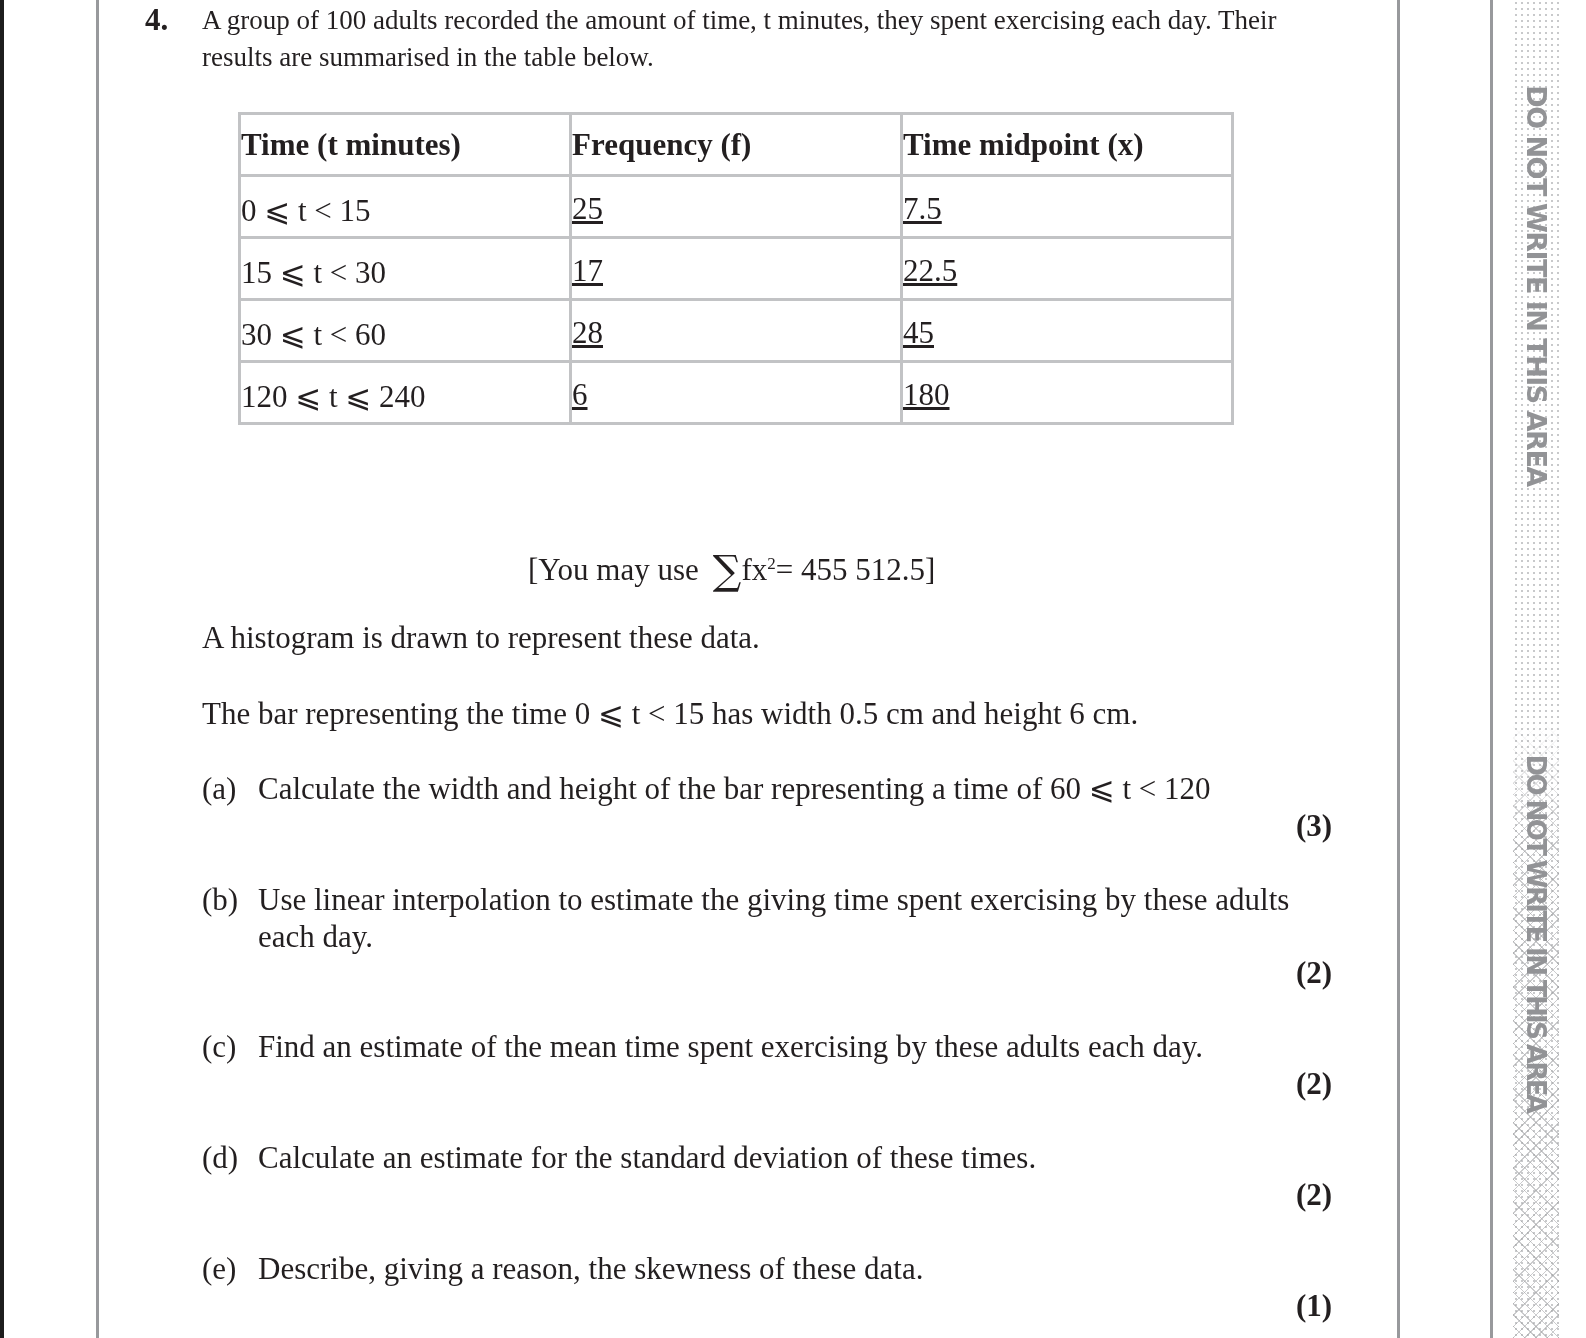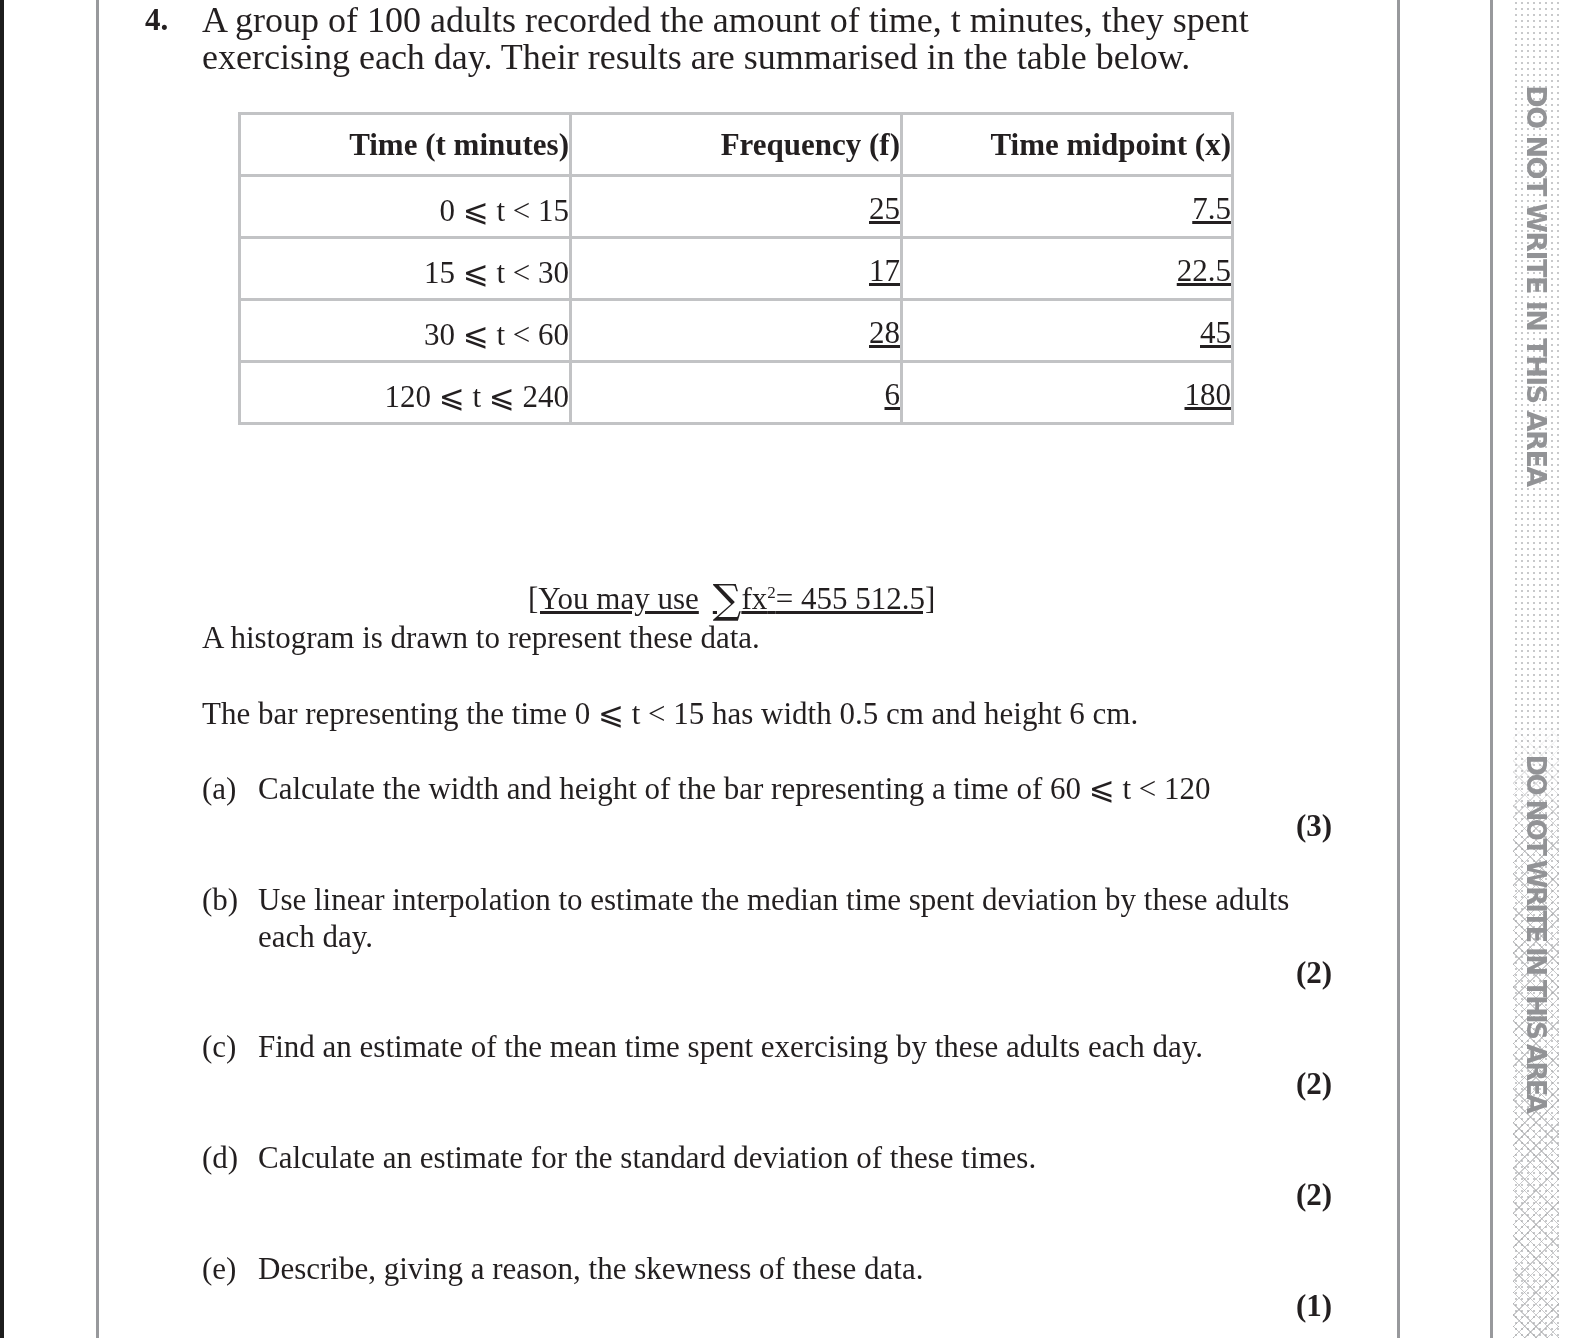--- a/index.html
+++ b/index.html
@@ -32,35 +32,35 @@
     position: absolute; left: 1536px; transform: translateX(-50%) rotate(90deg);
     transform-origin: center center;
     white-space: nowrap;
     font-family: "DejaVu Sans", sans-serif; font-weight: bold;
     font-size: 27px; letter-spacing: -1.5px; color: #929396;
   }
   .margin-text.t1 { top: 270px; }
   .margin-text.t2 { top: 918px; letter-spacing: -2.6px; font-size: 26px; }
 
   .q-num { position: absolute; left: 145px; top: 2px; font-size: 31px; font-weight: bold; }
-  .stem { position: absolute; left: 202px; top: 2px; width: 1140px; font-size: 36px; line-height: 37px; }
+  .stem { position: absolute; left: 202px; top: 2px; width: 1140px; font-size: 27px; line-height: 37px; }
 
   table.data {
     position: absolute; left: 238px; top: 112px;
     border-collapse: collapse; font-size: 31px;
   }
   table.data td, table.data th {
     border: 3px solid #c2c3c5; width: 328px; height: 57px;
-    text-align: right; padding: 0; vertical-align: middle;
+    text-align: left; padding: 0; vertical-align: middle;
   }
   table.data th { font-weight: bold; height: 59px; }
   table.data td.val { vertical-align: top; padding-top: 14px; height: 45px; text-decoration: underline; }
   table.data td.rng { padding-top: 8px; height: 49px; }
 
-  .hint { position: absolute; left: 528px; top: 572px; font-size: 31px; white-space: nowrap; text-decoration: underline; }
+  .hint { position: absolute; left: 528px; top: 543px; font-size: 31px; white-space: nowrap; }
   .hint .sig { font-size: 40px; position: relative; top: 4px; margin-left: 14px; font-family: "DejaVu Serif", serif; }
   .hint sup { font-size: 17px; }
 
   .para { position: absolute; left: 202px; font-size: 31px; white-space: nowrap; }
   .part { position: absolute; left: 202px; font-size: 31px; line-height: 37px; width: 1140px; }
   .part .lbl { position: absolute; left: 0; top: 0; }
   .part .txt { margin-left: 56px; display: block; }
   .marks { position: absolute; left: 1296px; font-size: 31px; font-weight: bold; }
 </style>
 </head>
@@ -116,21 +116,21 @@
 <div class="para" style="top:695px">The bar representing the time 0 ⩽ t &lt; 15 has width 0.5 cm and height 6 cm.</div>
 
 <div class="part" style="top:770px">
   <span class="lbl">(a)</span>
   <span class="txt">Calculate the width and height of the bar representing a time of 60 ⩽ t &lt; 120</span>
 </div>
 <div class="marks" style="top:808px">(3)</div>
 
 <div class="part" style="top:881px">
   <span class="lbl">(b)</span>
-  <span class="txt">Use linear interpolation to estimate the median time spent deviation by these adults each day.</span>
+  <span class="txt">Use linear interpolation to estimate the giving time spent exercising by these adults each day.</span>
 </div>
 <div class="marks" style="top:955px">(2)</div>
 
 <div class="part" style="top:1028px">
   <span class="lbl">(c)</span>
   <span class="txt">Find an estimate of the mean time spent exercising by these adults each day.</span>
 </div>
 <div class="marks" style="top:1066px">(2)</div>
 
 <div class="part" style="top:1139px">

